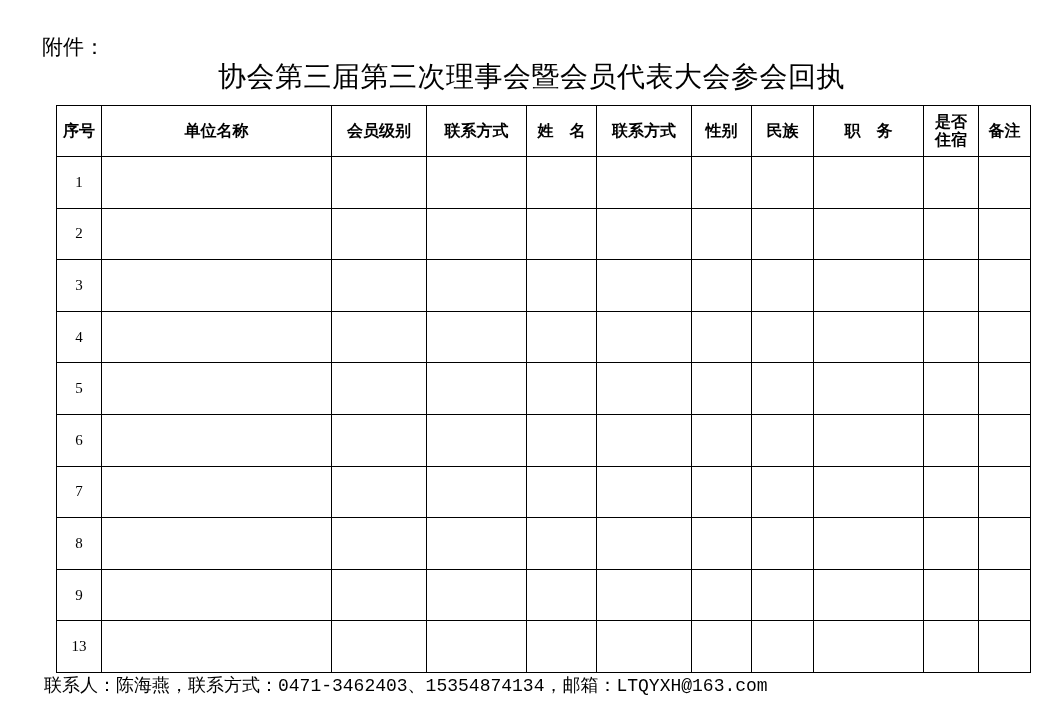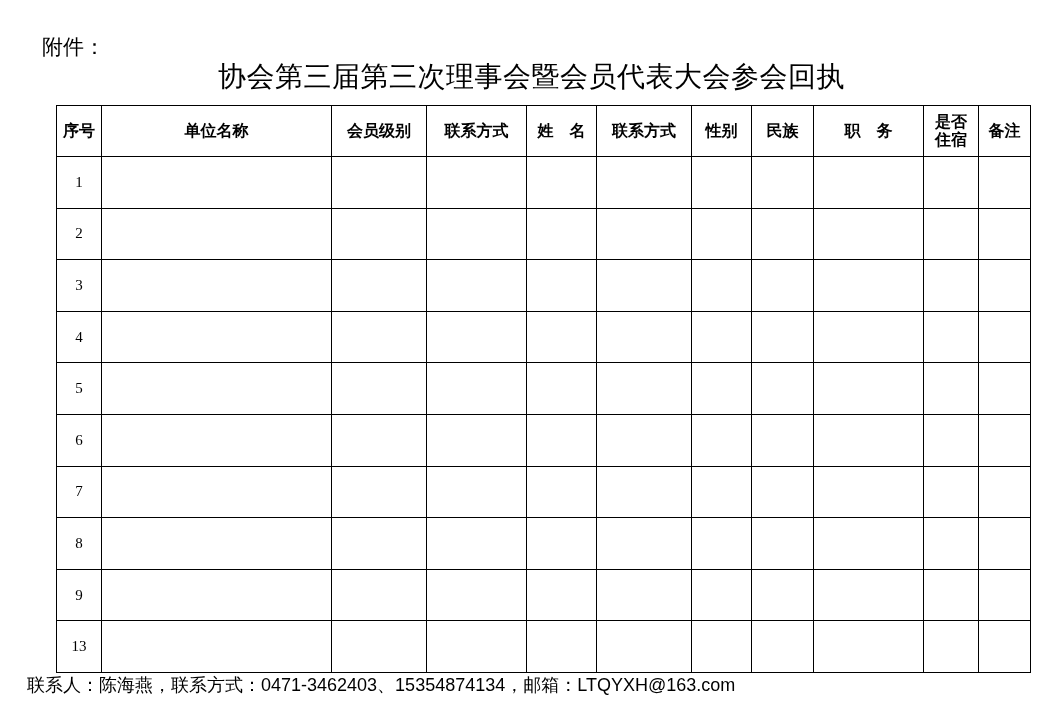--- a/index.html
+++ b/index.html
@@ -75,24 +75,24 @@
     font-size: 15px;
     font-family: "Liberation Serif", serif;
     font-weight: normal;
   }
   .two-line {
     display: block;
     line-height: 1.1;
   }
   .footer-note {
     position: absolute;
-    left: 27px;
+    left: 44px;
     top: 673px;
     font-size: 18px;
-    font-family: Liberation Sans, sans-serif;
+    font-family: Liberation Mono, monospace;
     white-space: nowrap;
     letter-spacing: 0px;
   }
   
   col.c-idx     { width: 45px; }
   col.c-unit    { width: 230px; }
   col.c-league  { width: 95px; }
   col.c-level   { width: 100px; }
   col.c-name    { width: 70px; }
   col.c-contact { width: 95px; }

